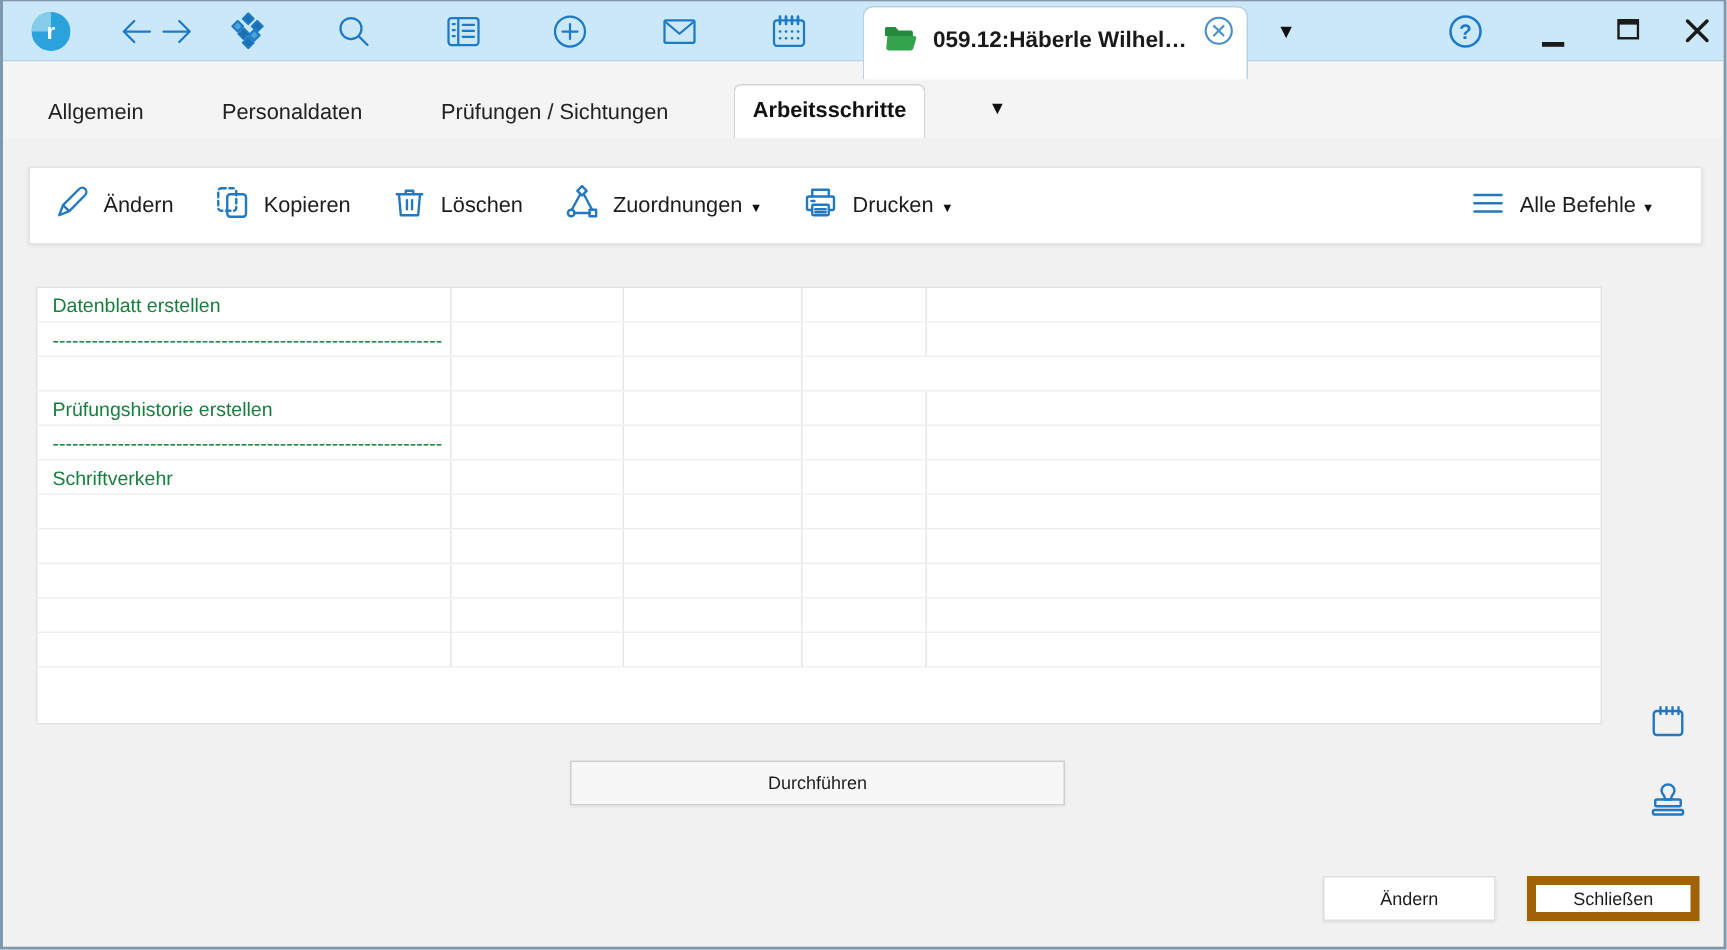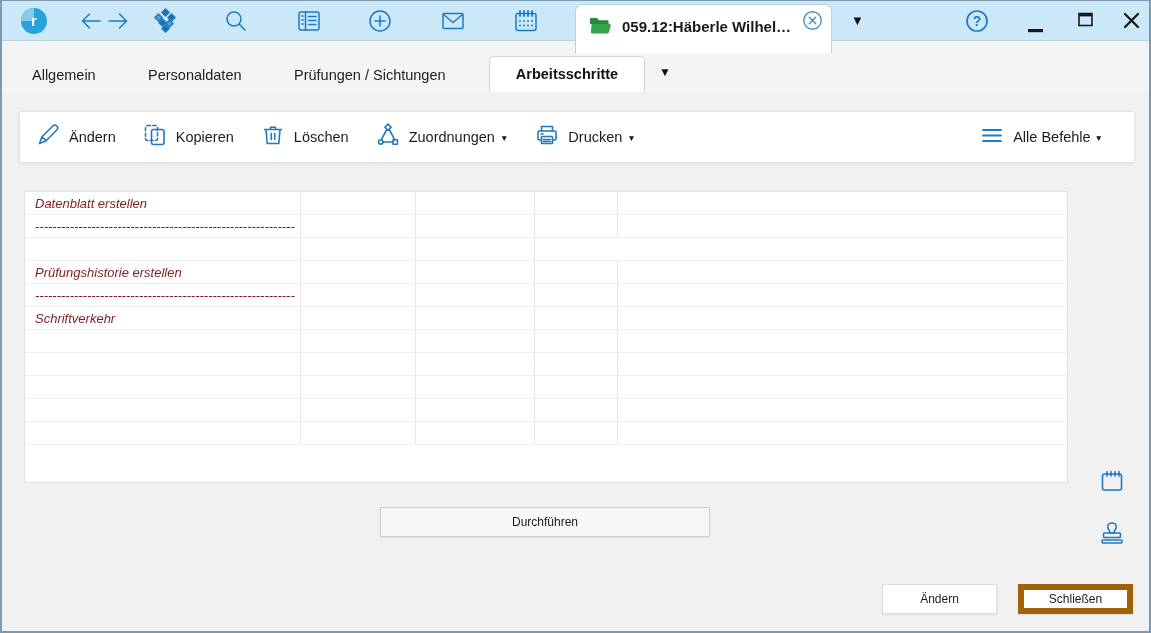--- a/index.html
+++ b/index.html
@@ -22,21 +22,21 @@
   .doc-tab-close { width:21px; height:21px; margin-top:-12px; }
   .doc-tab-close svg { width:100%; height:100%; stroke:#4a90c4; fill:none; stroke-width:1.4; stroke-linecap:round; }
   .tb-caret { position:absolute; left:849px; top:12px; font-size:13px; color:#111; }
   .help { position:absolute; left:963px; top:8px; width:24px; height:24px; }
   .winctl { position:absolute; }
   .winctl svg { width:100%; height:100%; }
   
   .tabstrip { position:absolute; left:0; top:40px; width:100%; height:51px; background:#f4f4f4; }
   .tab { position:absolute; top:26px; font-size:14.5px; color:#222; }
   .tab-active {
-    position:absolute; left:487px; top:15px; width:156px; height:36px;
+    position:absolute; left:487px; top:15px; width:128px; height:36px;
     background:#ffffff; border:1px solid #d4d4d4; border-bottom:none; border-radius:5px 5px 0 0;
     text-align:center; line-height:34px; font-weight:bold; font-size:14.5px; color:#111;
   }
   .tabs-caret { position:absolute; left:657px; top:24px; font-size:12px; color:#111; }
   
   .main { position:absolute; left:0; top:91px; width:1147px; height:540px; background:#f1f1f1; }
   .toolbar {
     position:absolute; left:17px; top:19px; width:1116px; height:52px;
     background:#ffffff; border:1px solid #e4e4e4; border-radius:2px;
     box-shadow:0 1px 3px rgba(0,0,0,.07);
@@ -53,21 +53,21 @@
   .all-commands .caret { font-size:8.5px; color:#111; margin-left:4px; padding-top:2px; }
   
   .table-panel {
     position:absolute; left:22px; top:99px; width:1044px; height:292px;
     background:#ffffff; border:1px solid #e2e2e2; overflow:hidden;
   }
   .trow { display:grid; grid-template-columns:276px 115px 119px 83px 1fr; }
   .thead { height:28px; }
   .thead .cell { font-size:13px; color:#1c1c1c; display:flex; align-items:center; }
   .tbody-row { height:23px; border-bottom:1px solid #efefef; }
-  .tbody-row .cell { font-size:13px; color:#7f1d1d; display:flex; align-items:center; overflow:hidden;font-style:italic; }
+  .tbody-row .cell { font-size:13px; color:#15803d; display:flex; align-items:center; overflow:hidden; }
   .cell { padding-left:10px; white-space:pre; }
   .cell.bordered { border-right:1px solid #e7e7e7; }
   
   .btn {
     position:absolute; display:flex; align-items:center; justify-content:center;
     font-size:12px; color:#1c1c1c; cursor:pointer;
   }
   .btn-durchfuehren { left:378px; top:415px; width:330px; height:30px; background:#f7f7f7; border:1px solid #cfcfcf; box-shadow:0 1px 2px rgba(0,0,0,.05); }
   .btn-aendern  { left:880px;  top:492px; width:115px; height:30px; background:#ffffff; border:1px solid #ddd; box-shadow:0 1px 2px rgba(0,0,0,.08); }
   .btn-schliessen { left:1016px; top:492px; width:115px; height:30px; background:#ffffff; border:6px solid #a16207; box-shadow:0 1px 2px rgba(0,0,0,.08); }

